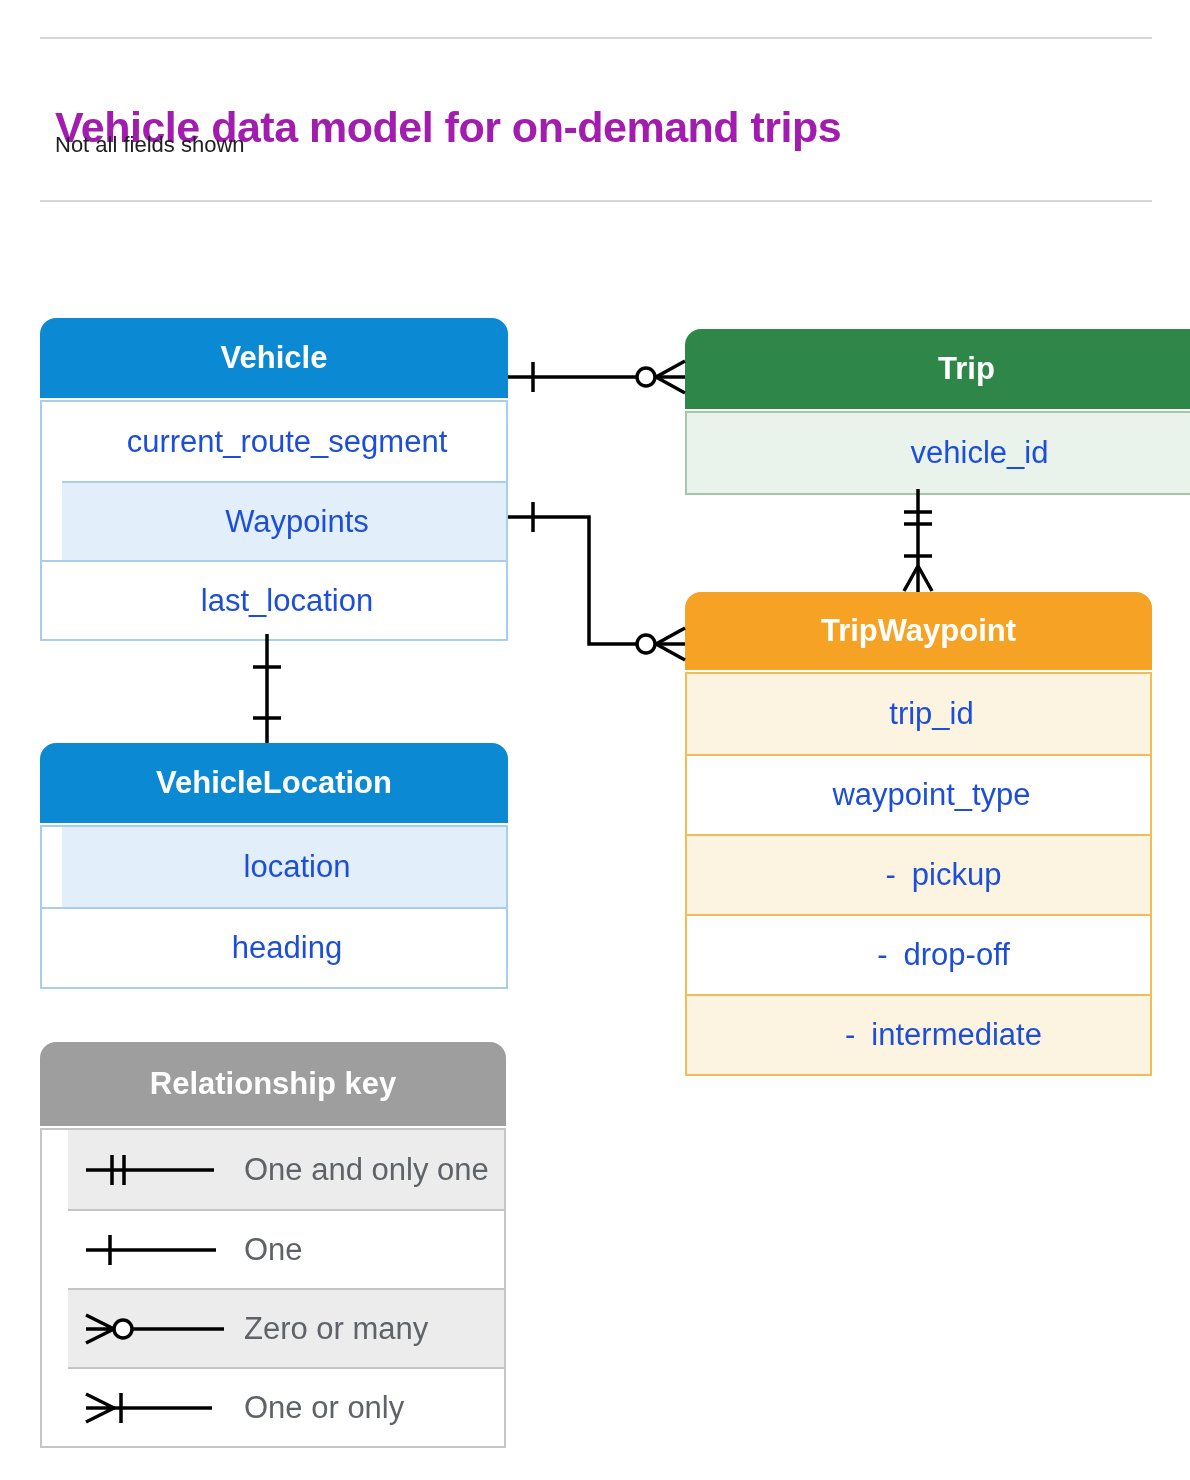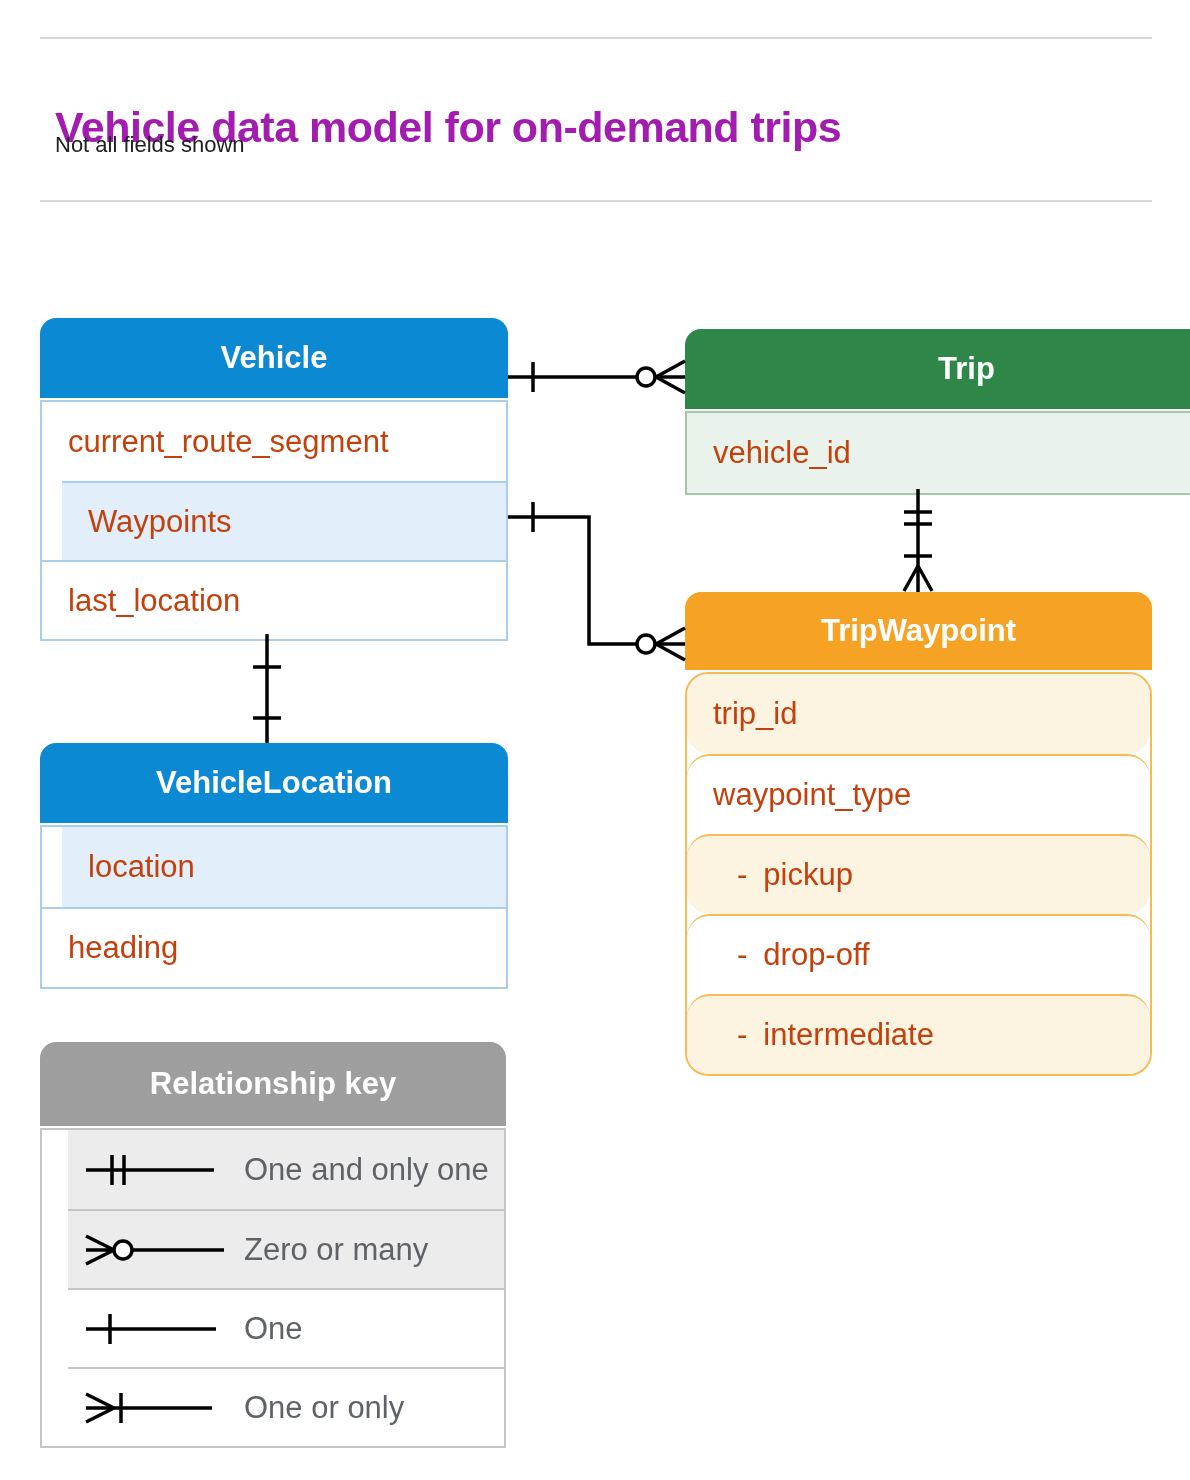--- a/index.html
+++ b/index.html
@@ -35,41 +35,42 @@
     color: #ffffff; font-size: 31px; font-weight: bold; text-align: right;
   }
   .entity-body {
     background: #ffffff; margin-top: 2px;
     border: 2px solid; box-sizing: border-box;
   }
   .row {
     height: 79px; box-sizing: border-box;
     display: flex; align-items: center;
     padding-left: 26px;
-    font-size: 31px; color: #c2410c;
+    font-size: 31px; color: #1d4ed8;
     border-top: 2px solid;
     background: #ffffff;
+    justify-content: center;
   }
   .row:first-child { border-top: none; }
   .row.indent { padding-left: 50px; }
   .row .dash { margin-right: 16px; }
 
   
   .blue .entity-header { background: #0b8ad3; }
   .blue .entity-body, .blue .row { border-color: #a9cdec; }
   .blue .row.tint { background: #e2eefa; margin-left: 20px; }
 
   
   .green .entity-header { background: #2e8748; }
   .green .entity-body, .green .row { border-color: #a3c7a8; }
   .green .row.tint { background: #eaf3eb; }
 
   
   .orange .entity-header { background: #f6a325; }
-  .orange .entity-body, .orange .row { border-color: #f5bb55; border-radius: 23px; }
+  .orange .entity-body, .orange .row { border-color: #f5bb55; }
   .orange .row.tint { background: #fdf3e1; }
 
   
   .gray .entity-header { background: #9e9e9e; }
   .gray .entity-body, .gray .row { border-color: #c5c5c5; padding-left: 26px; }
 
   #vehicle          { left: 40px;  top: 318px; width: 468px; }
   #trip             { left: 685px; top: 329px; width: 563px; }
   #trip .row        { height: 80px; }
   #tripwaypoint     { left: 685px; top: 592px; width: 467px; }
@@ -173,34 +174,34 @@
 <div class="entity gray" id="relationship-key">
   <div class="entity-header">Relationship key</div>
   <div class="entity-body">
     <div class="key-row tint">
       <svg class="key-symbol" viewBox="0 0 150 44">
         <path d="M2 22 H130"></path>
           <path d="M28 7 V37 M40 7 V37"></path>
       </svg>
       <span class="key-label">One and only one</span>
     </div>
+    <div class="key-row">
+      <svg class="key-symbol" viewBox="0 0 150 44">
+        <path d="M2 22 H132"></path>
+          <path d="M26 7 V37"></path>
+      </svg>
+      <span class="key-label">One</span>
+    </div>
     <div class="key-row tint">
       <svg class="key-symbol" viewBox="0 0 150 44">
         <path d="M30 22 L2 8 M30 22 L2 36 M2 22 H30"></path>
           <circle cx="39" cy="22" r="9"></circle>
           <path d="M48 22 H140"></path>
       </svg>
       <span class="key-label">Zero or many</span>
-    </div>
-    <div class="key-row">
-      <svg class="key-symbol" viewBox="0 0 150 44">
-        <path d="M2 22 H132"></path>
-          <path d="M26 7 V37"></path>
-      </svg>
-      <span class="key-label">One</span>
     </div>
     <div class="key-row">
       <svg class="key-symbol" viewBox="0 0 150 44">
         <path d="M30 22 L2 8 M30 22 L2 36 M2 22 H30"></path>
           <path d="M37 7 V37"></path>
           <path d="M30 22 H128"></path>
       </svg>
       <span class="key-label">One or only</span>
     </div>
   </div>

